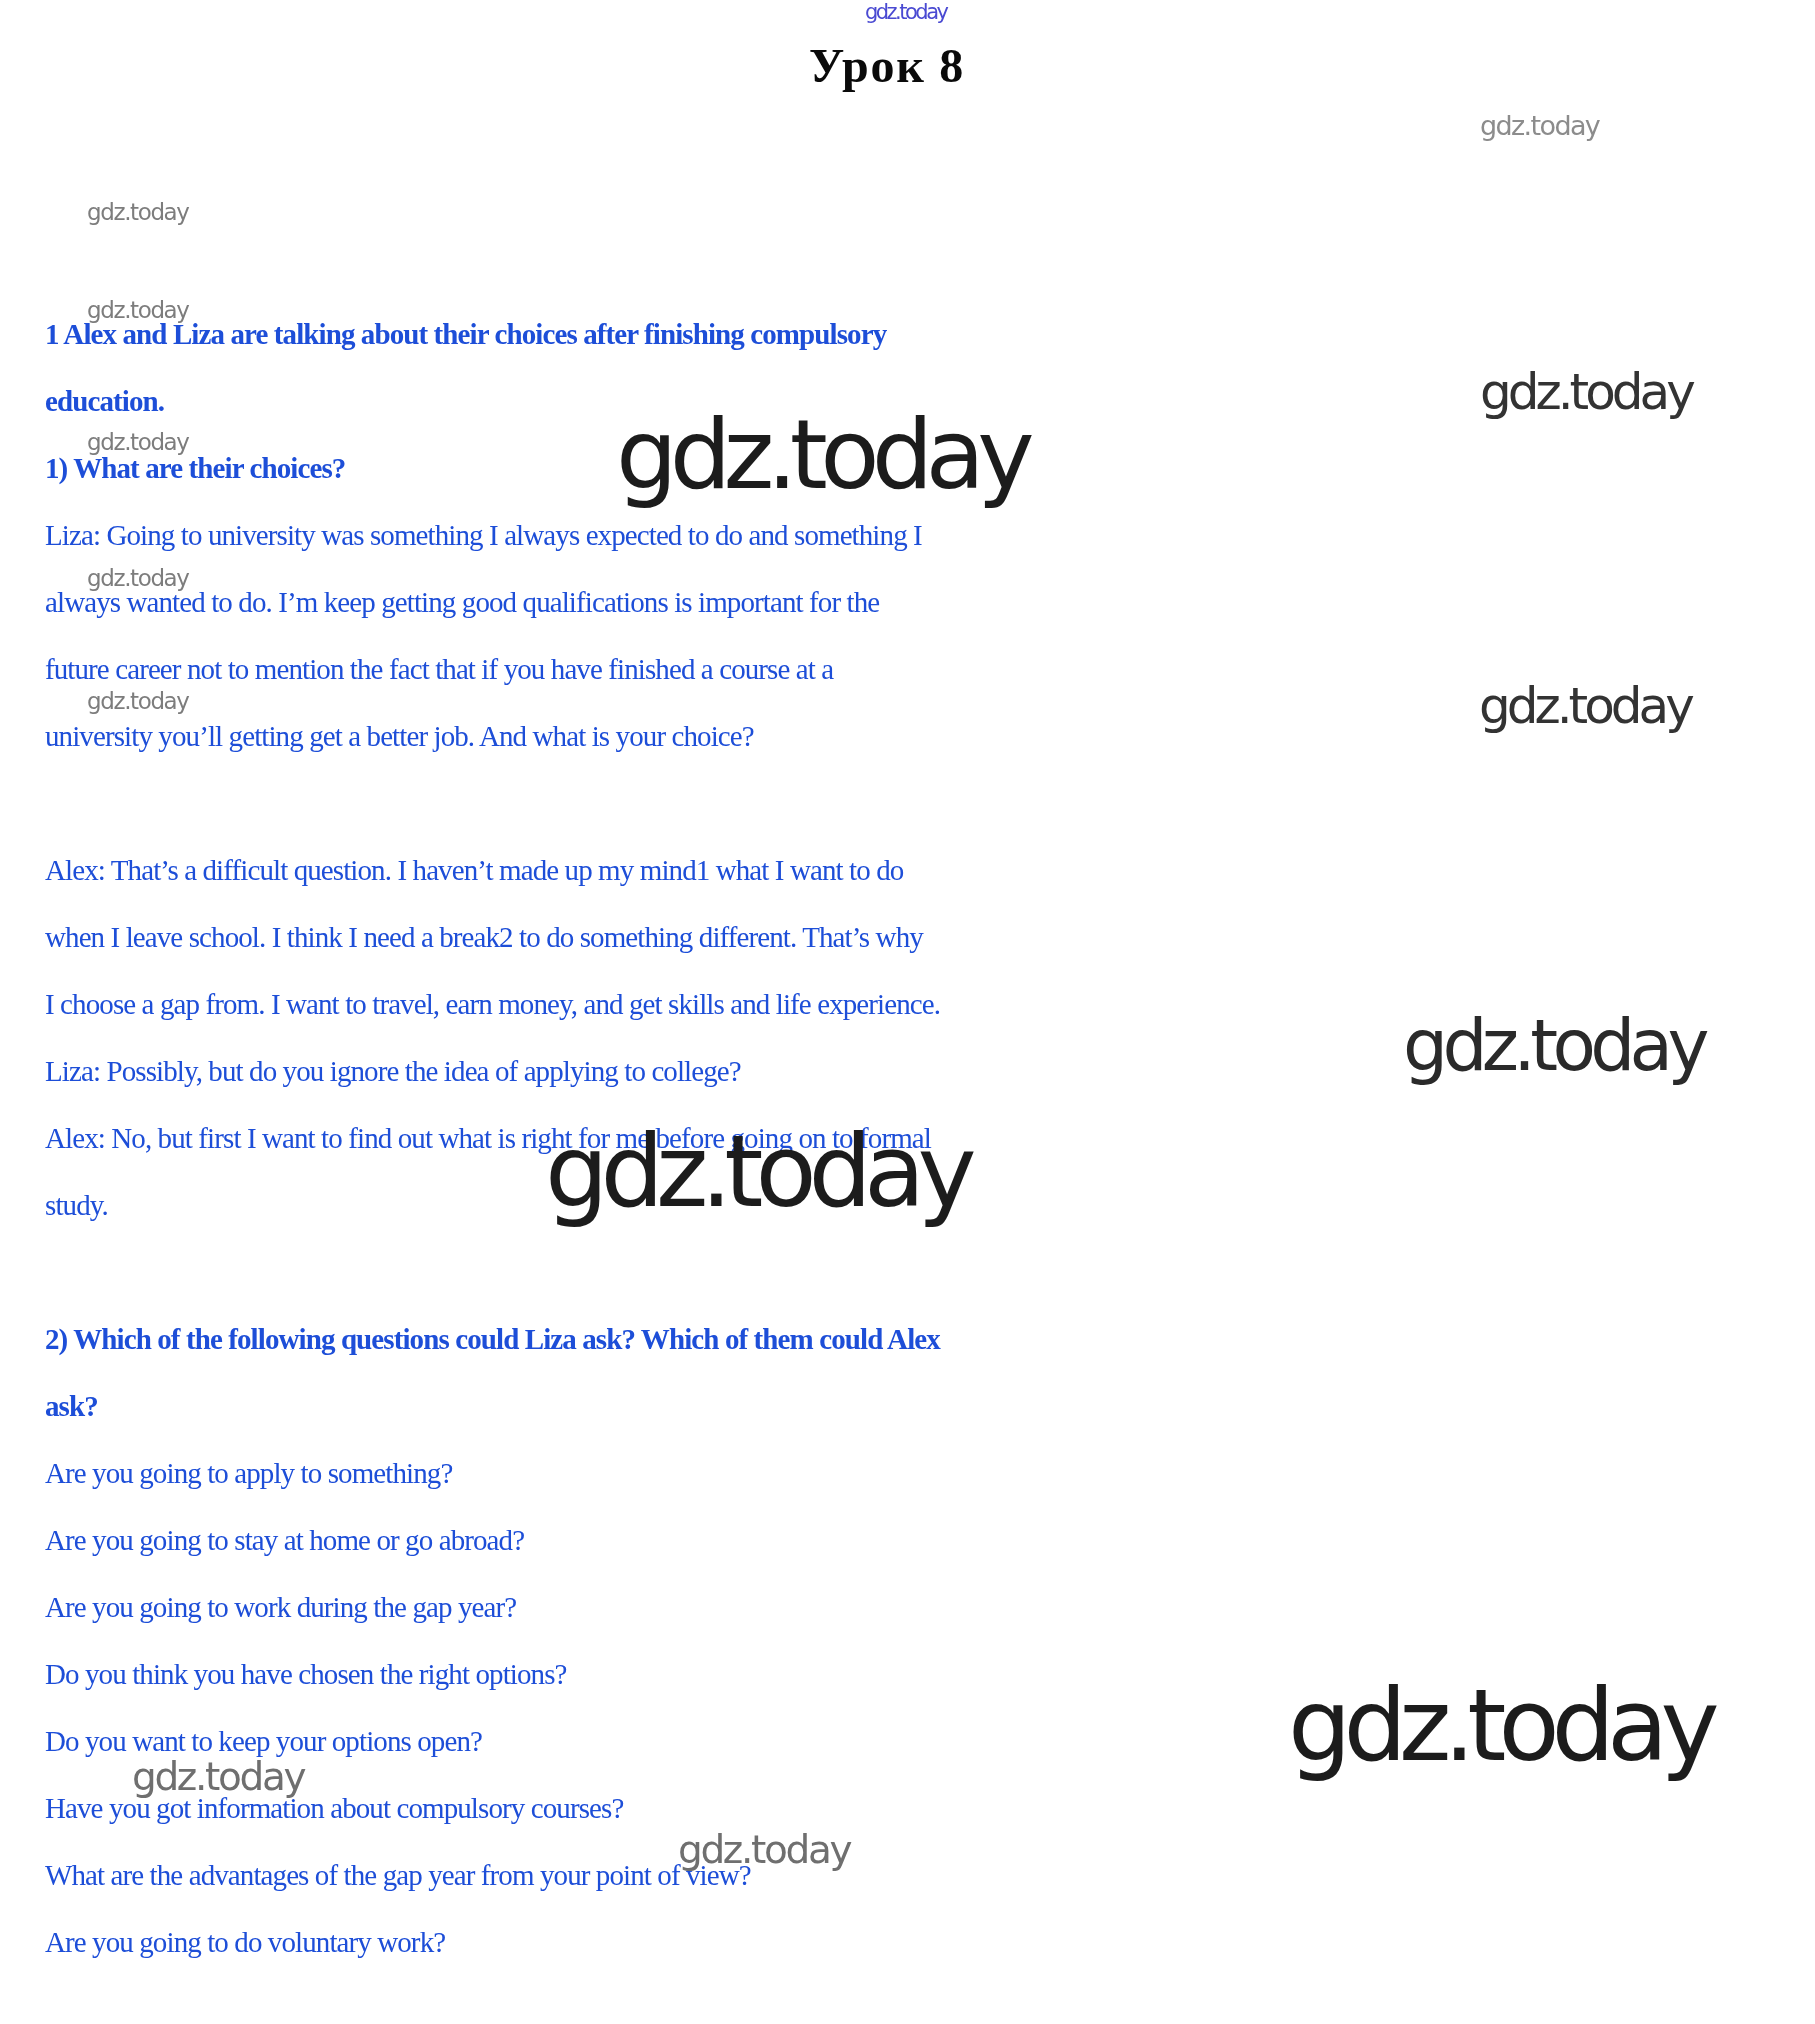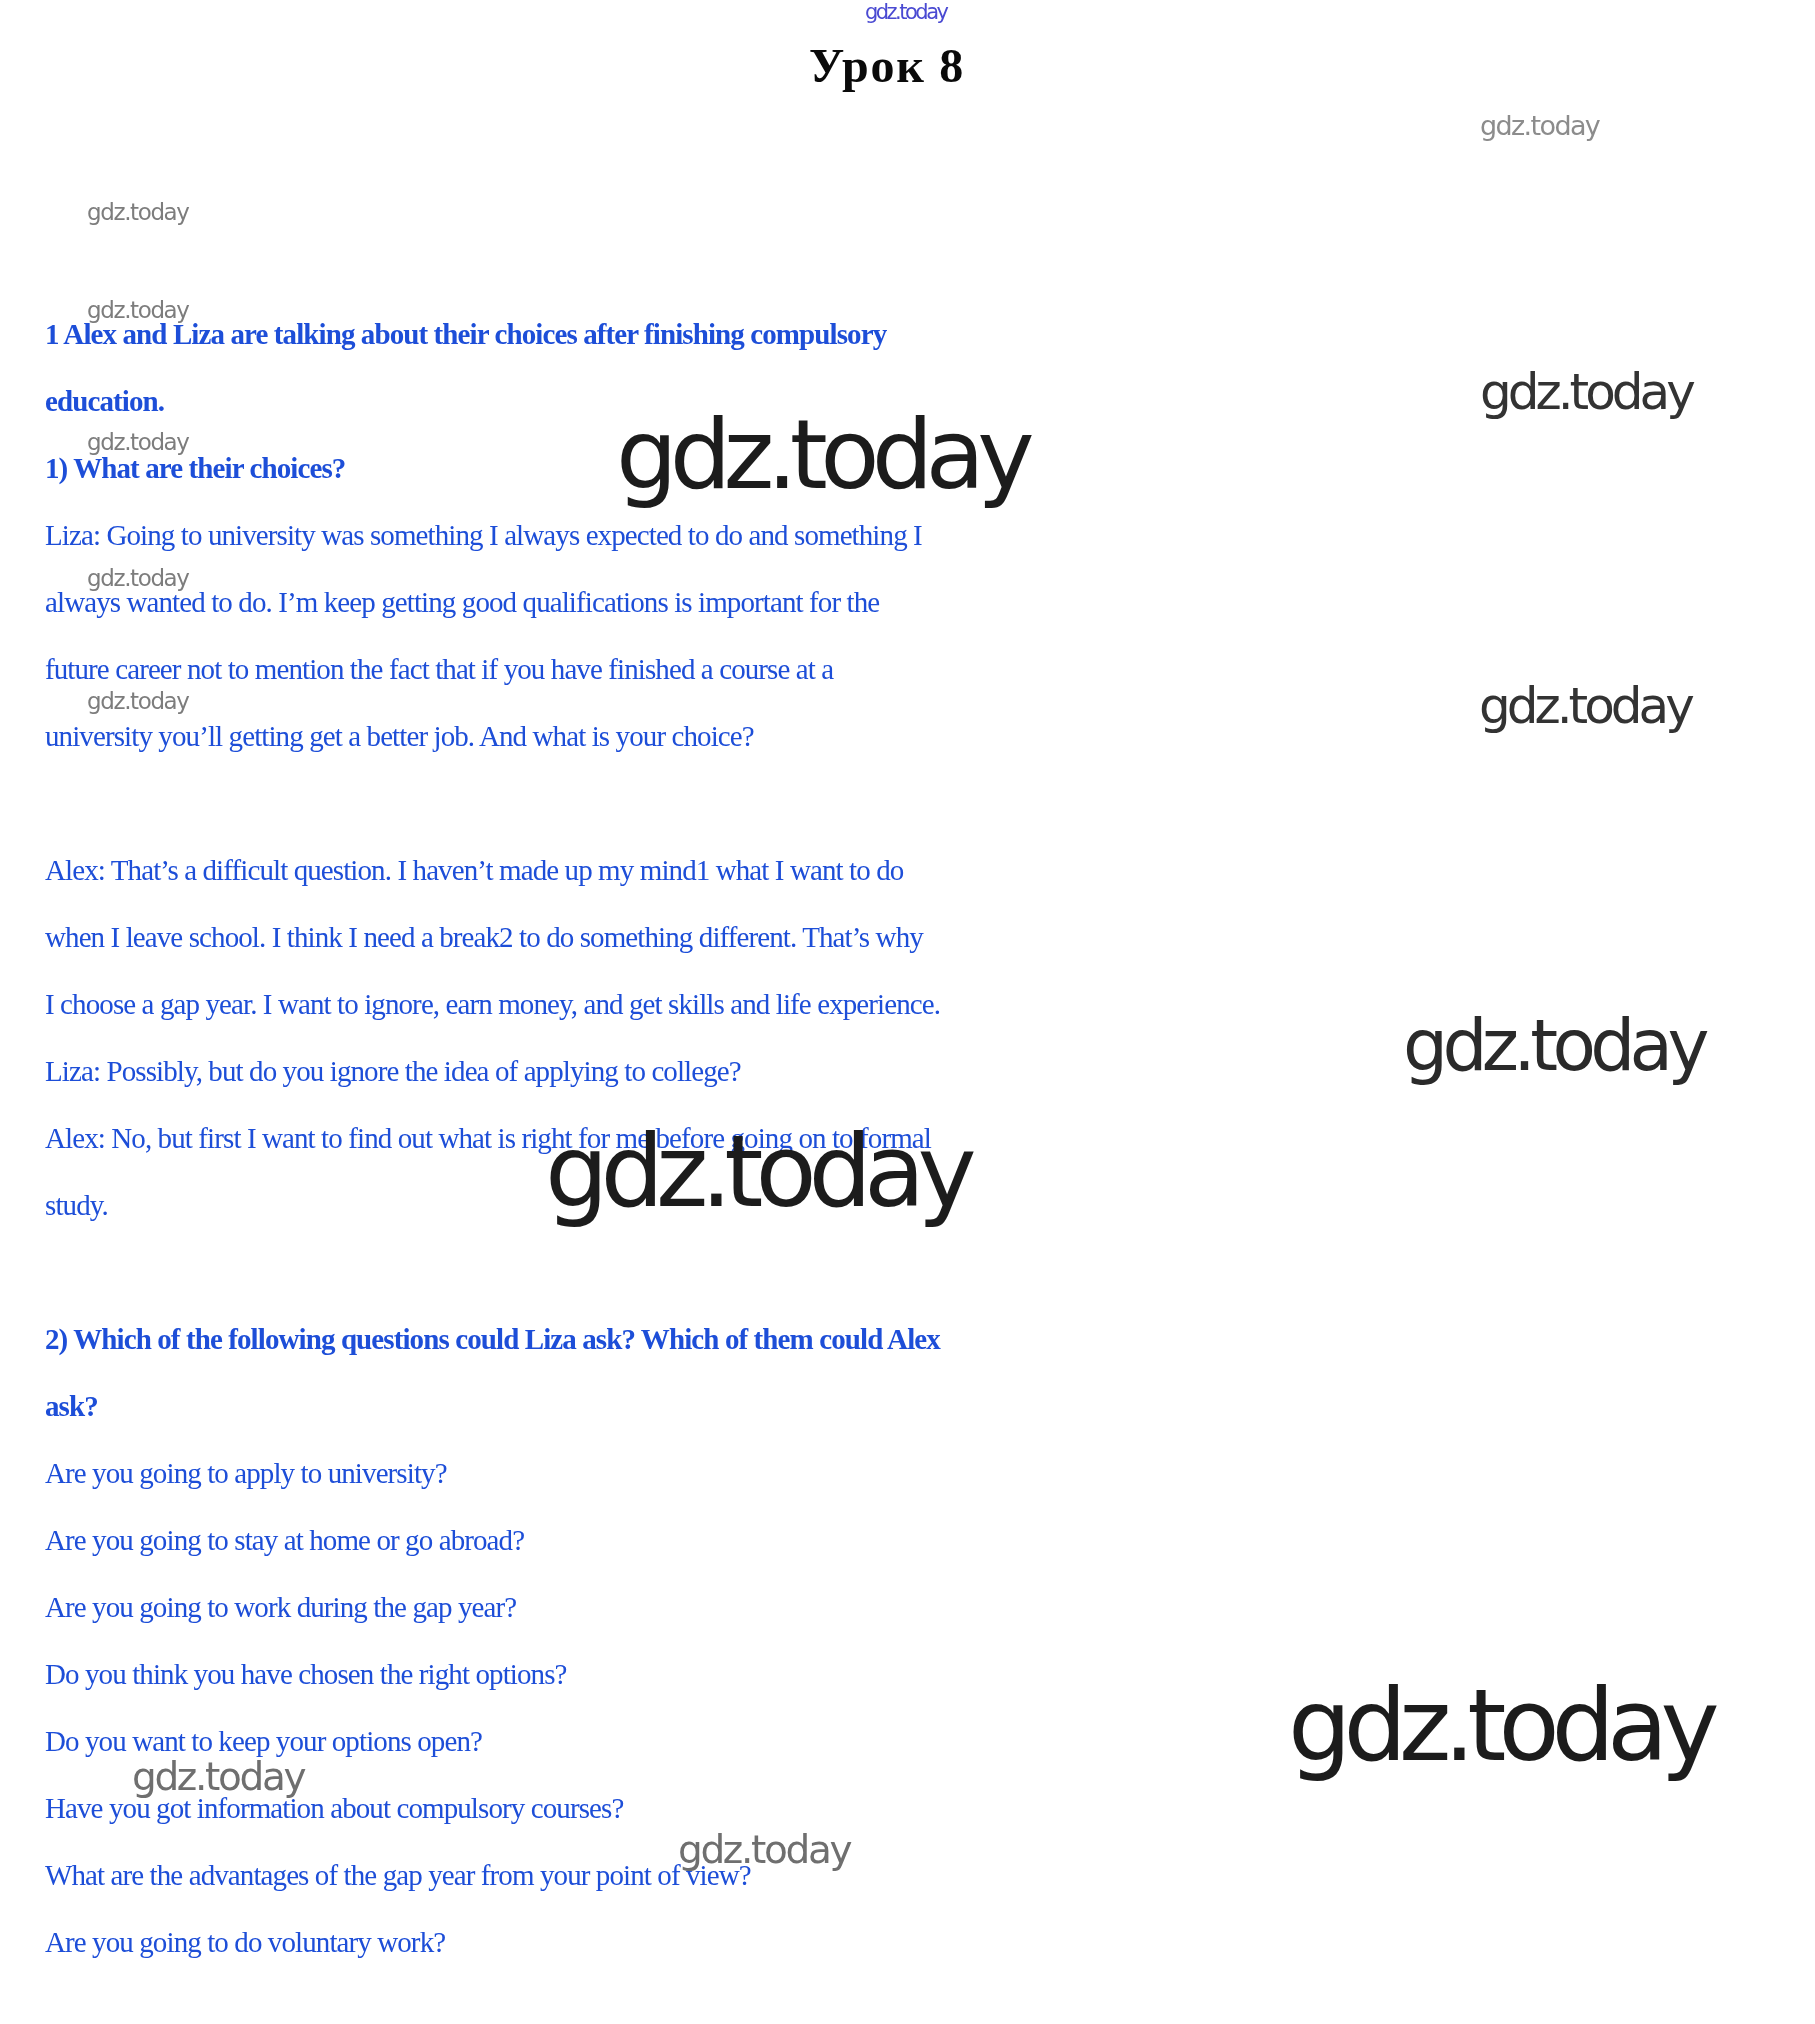--- a/index.html
+++ b/index.html
@@ -91,35 +91,35 @@
     <div class="line bold">1) What are their choices?</div>
 
     <div>
         <div class="line">Liza: Going to university was something I always expected to do and something I</div>
         <div class="line">always wanted to do. I’m keep getting good qualifications is important for the</div>
         <div class="line">future career not to mention the fact that if you have finished a course at a</div>
         <div class="line">university you’ll getting get a better job. And what is your choice?</div>
         <div class="line"></div>
         <div class="line">Alex: That’s a difficult question. I haven’t made up my mind1 what I want to do</div>
         <div class="line">when I leave school. I think I need a break2 to do something different. That’s why</div>
-        <div class="line">I choose a gap year. I want to ignore, earn money, and get skills and life experience.</div>
+        <div class="line">I choose a gap from. I want to travel, earn money, and get skills and life experience.</div>
         <div class="line">Liza: Possibly, but do you ignore the idea of applying to college?</div>
         <div class="line">Alex: No, but first I want to find out what is right for me before going on to formal</div>
         <div class="line">study.</div>
       </div>
 
     <div class="line spacer"></div>
 
     <div>
         <div class="line bold">2) Which of the following questions could Liza ask? Which of them could Alex</div>
         <div class="line bold">ask?</div>
       </div>
 
     <div>
-        <div class="line">Are you going to apply to university?</div>
+        <div class="line">Are you going to apply to something?</div>
         <div class="line">Are you going to stay at home or go abroad?</div>
         <div class="line">Are you going to work during the gap year?</div>
         <div class="line">Do you think you have chosen the right options?</div>
         <div class="line">Do you want to keep your options open?</div>
         <div class="line">Have you got information about compulsory courses?</div>
         <div class="line">What are the advantages of the gap year from your point of view?</div>
         <div class="line">Are you going to do voluntary work?</div>
       </div>
   </div>
 

